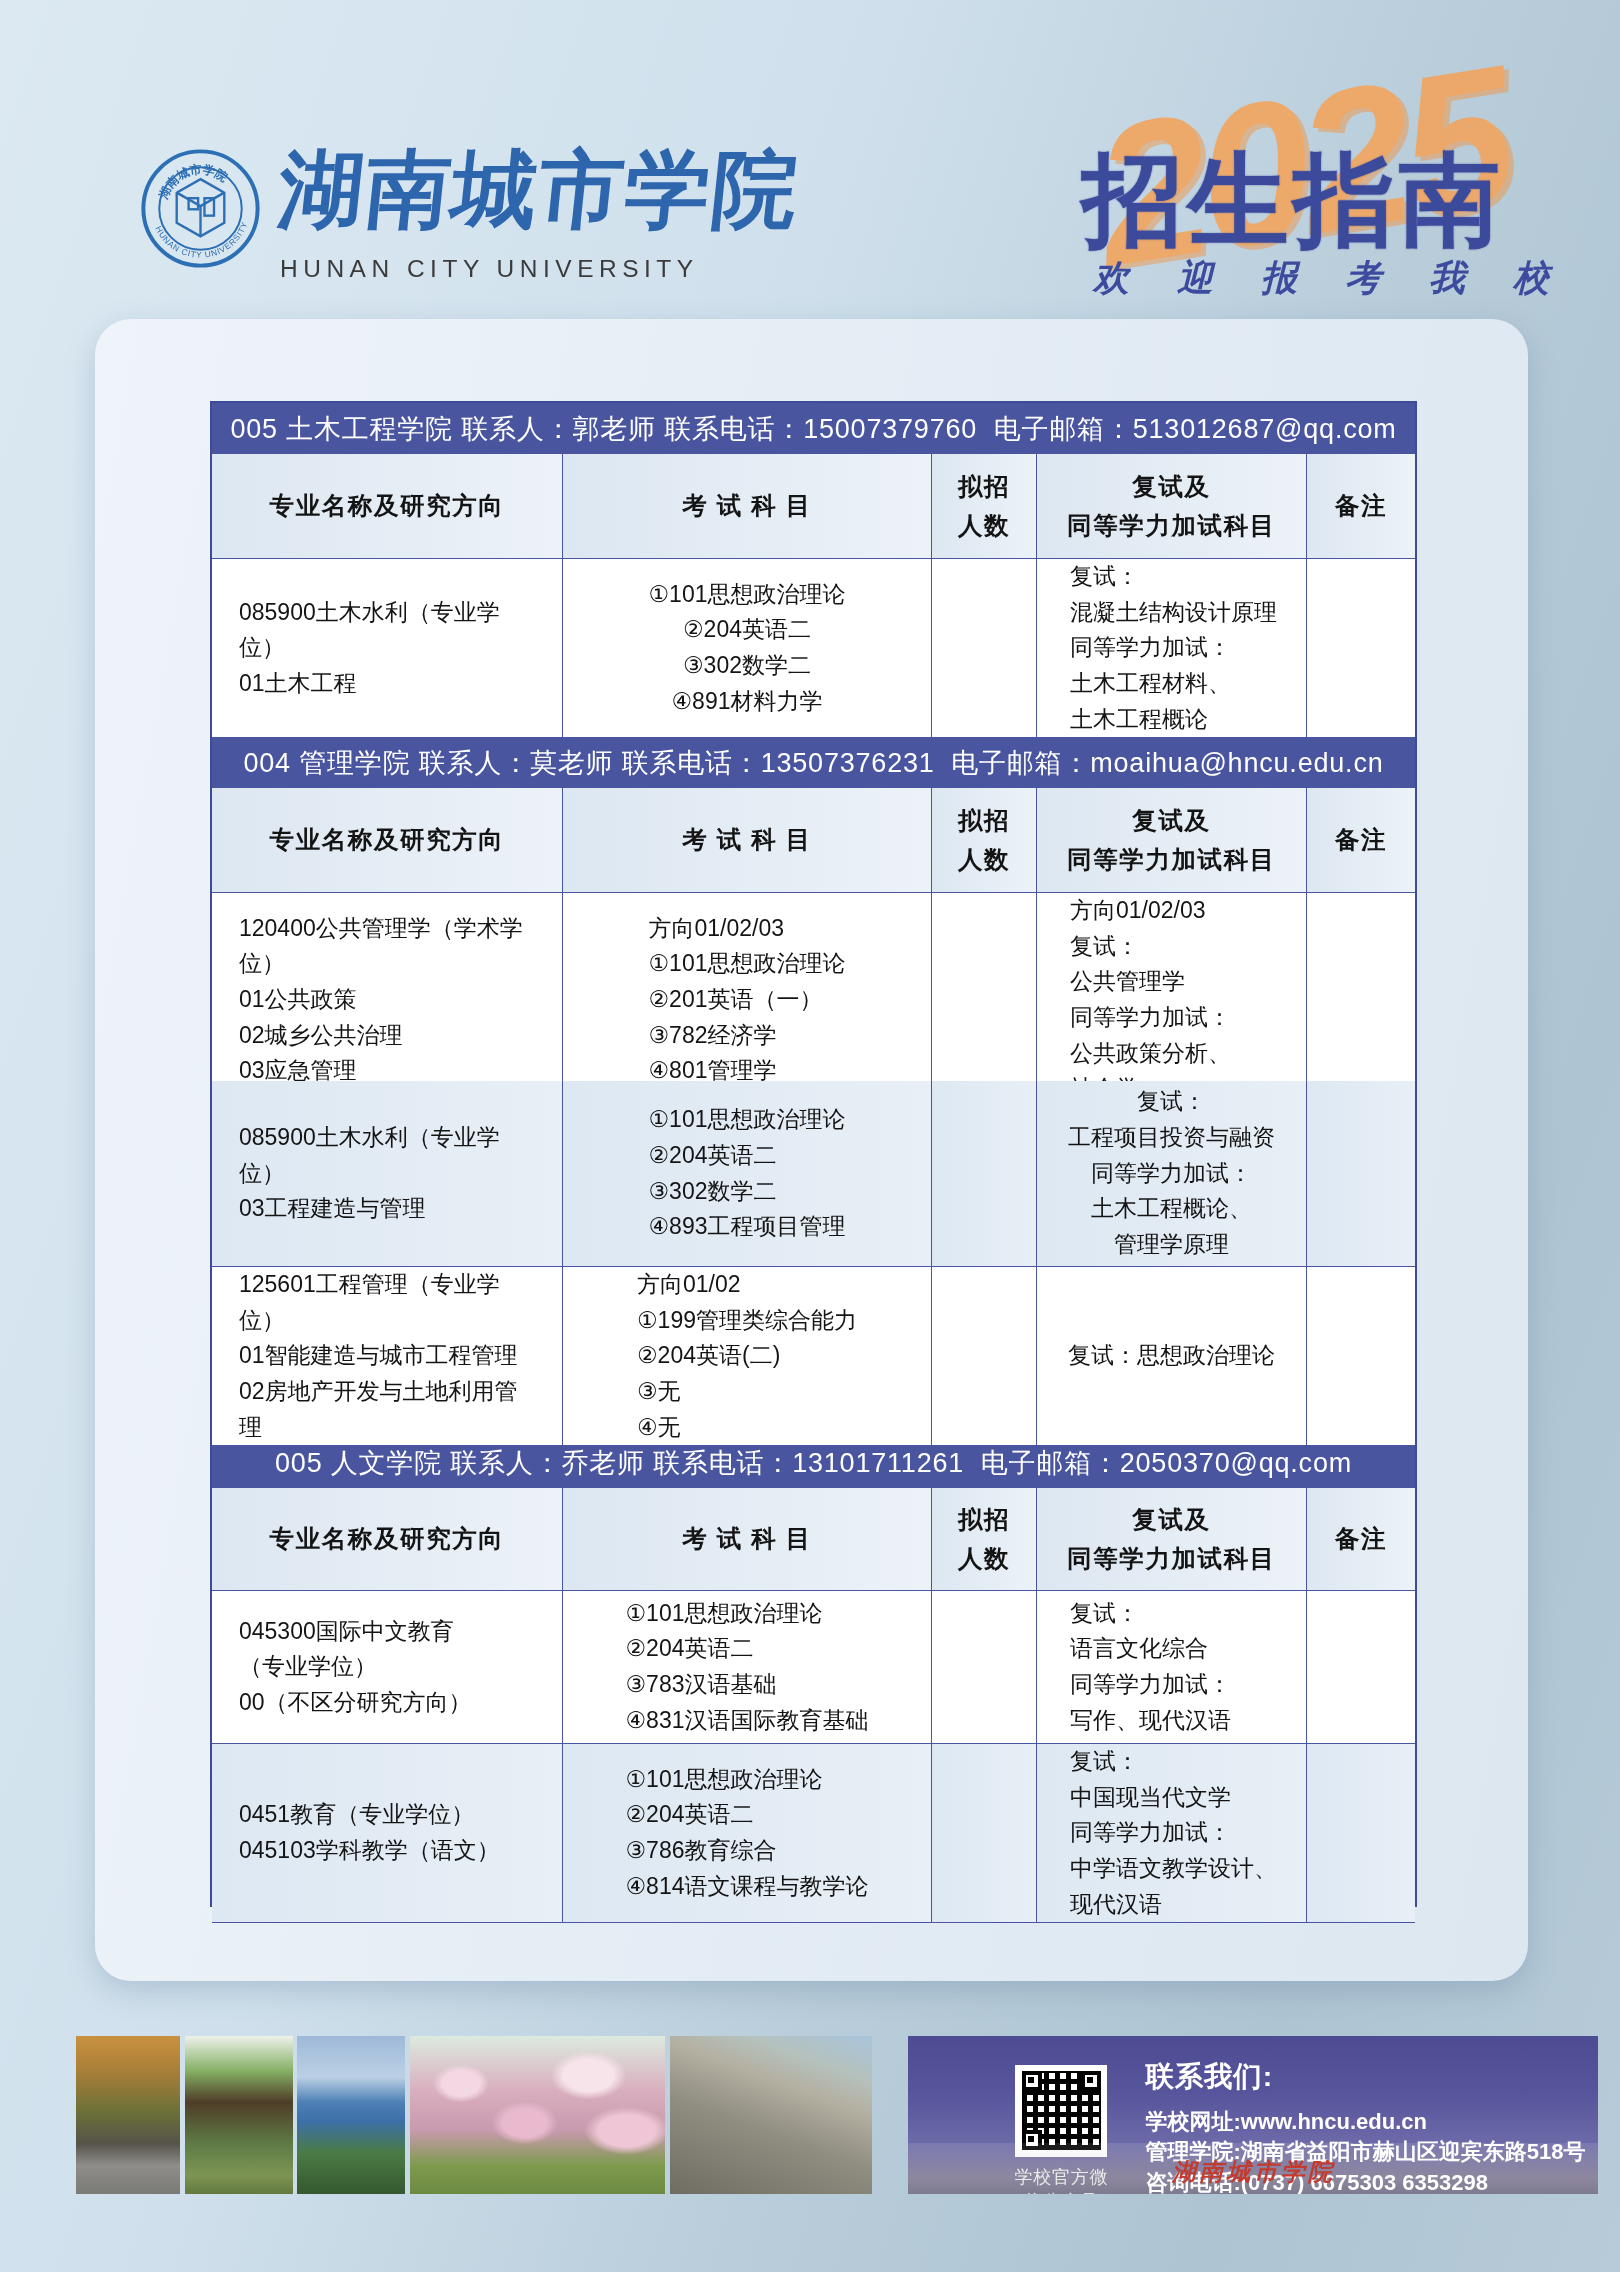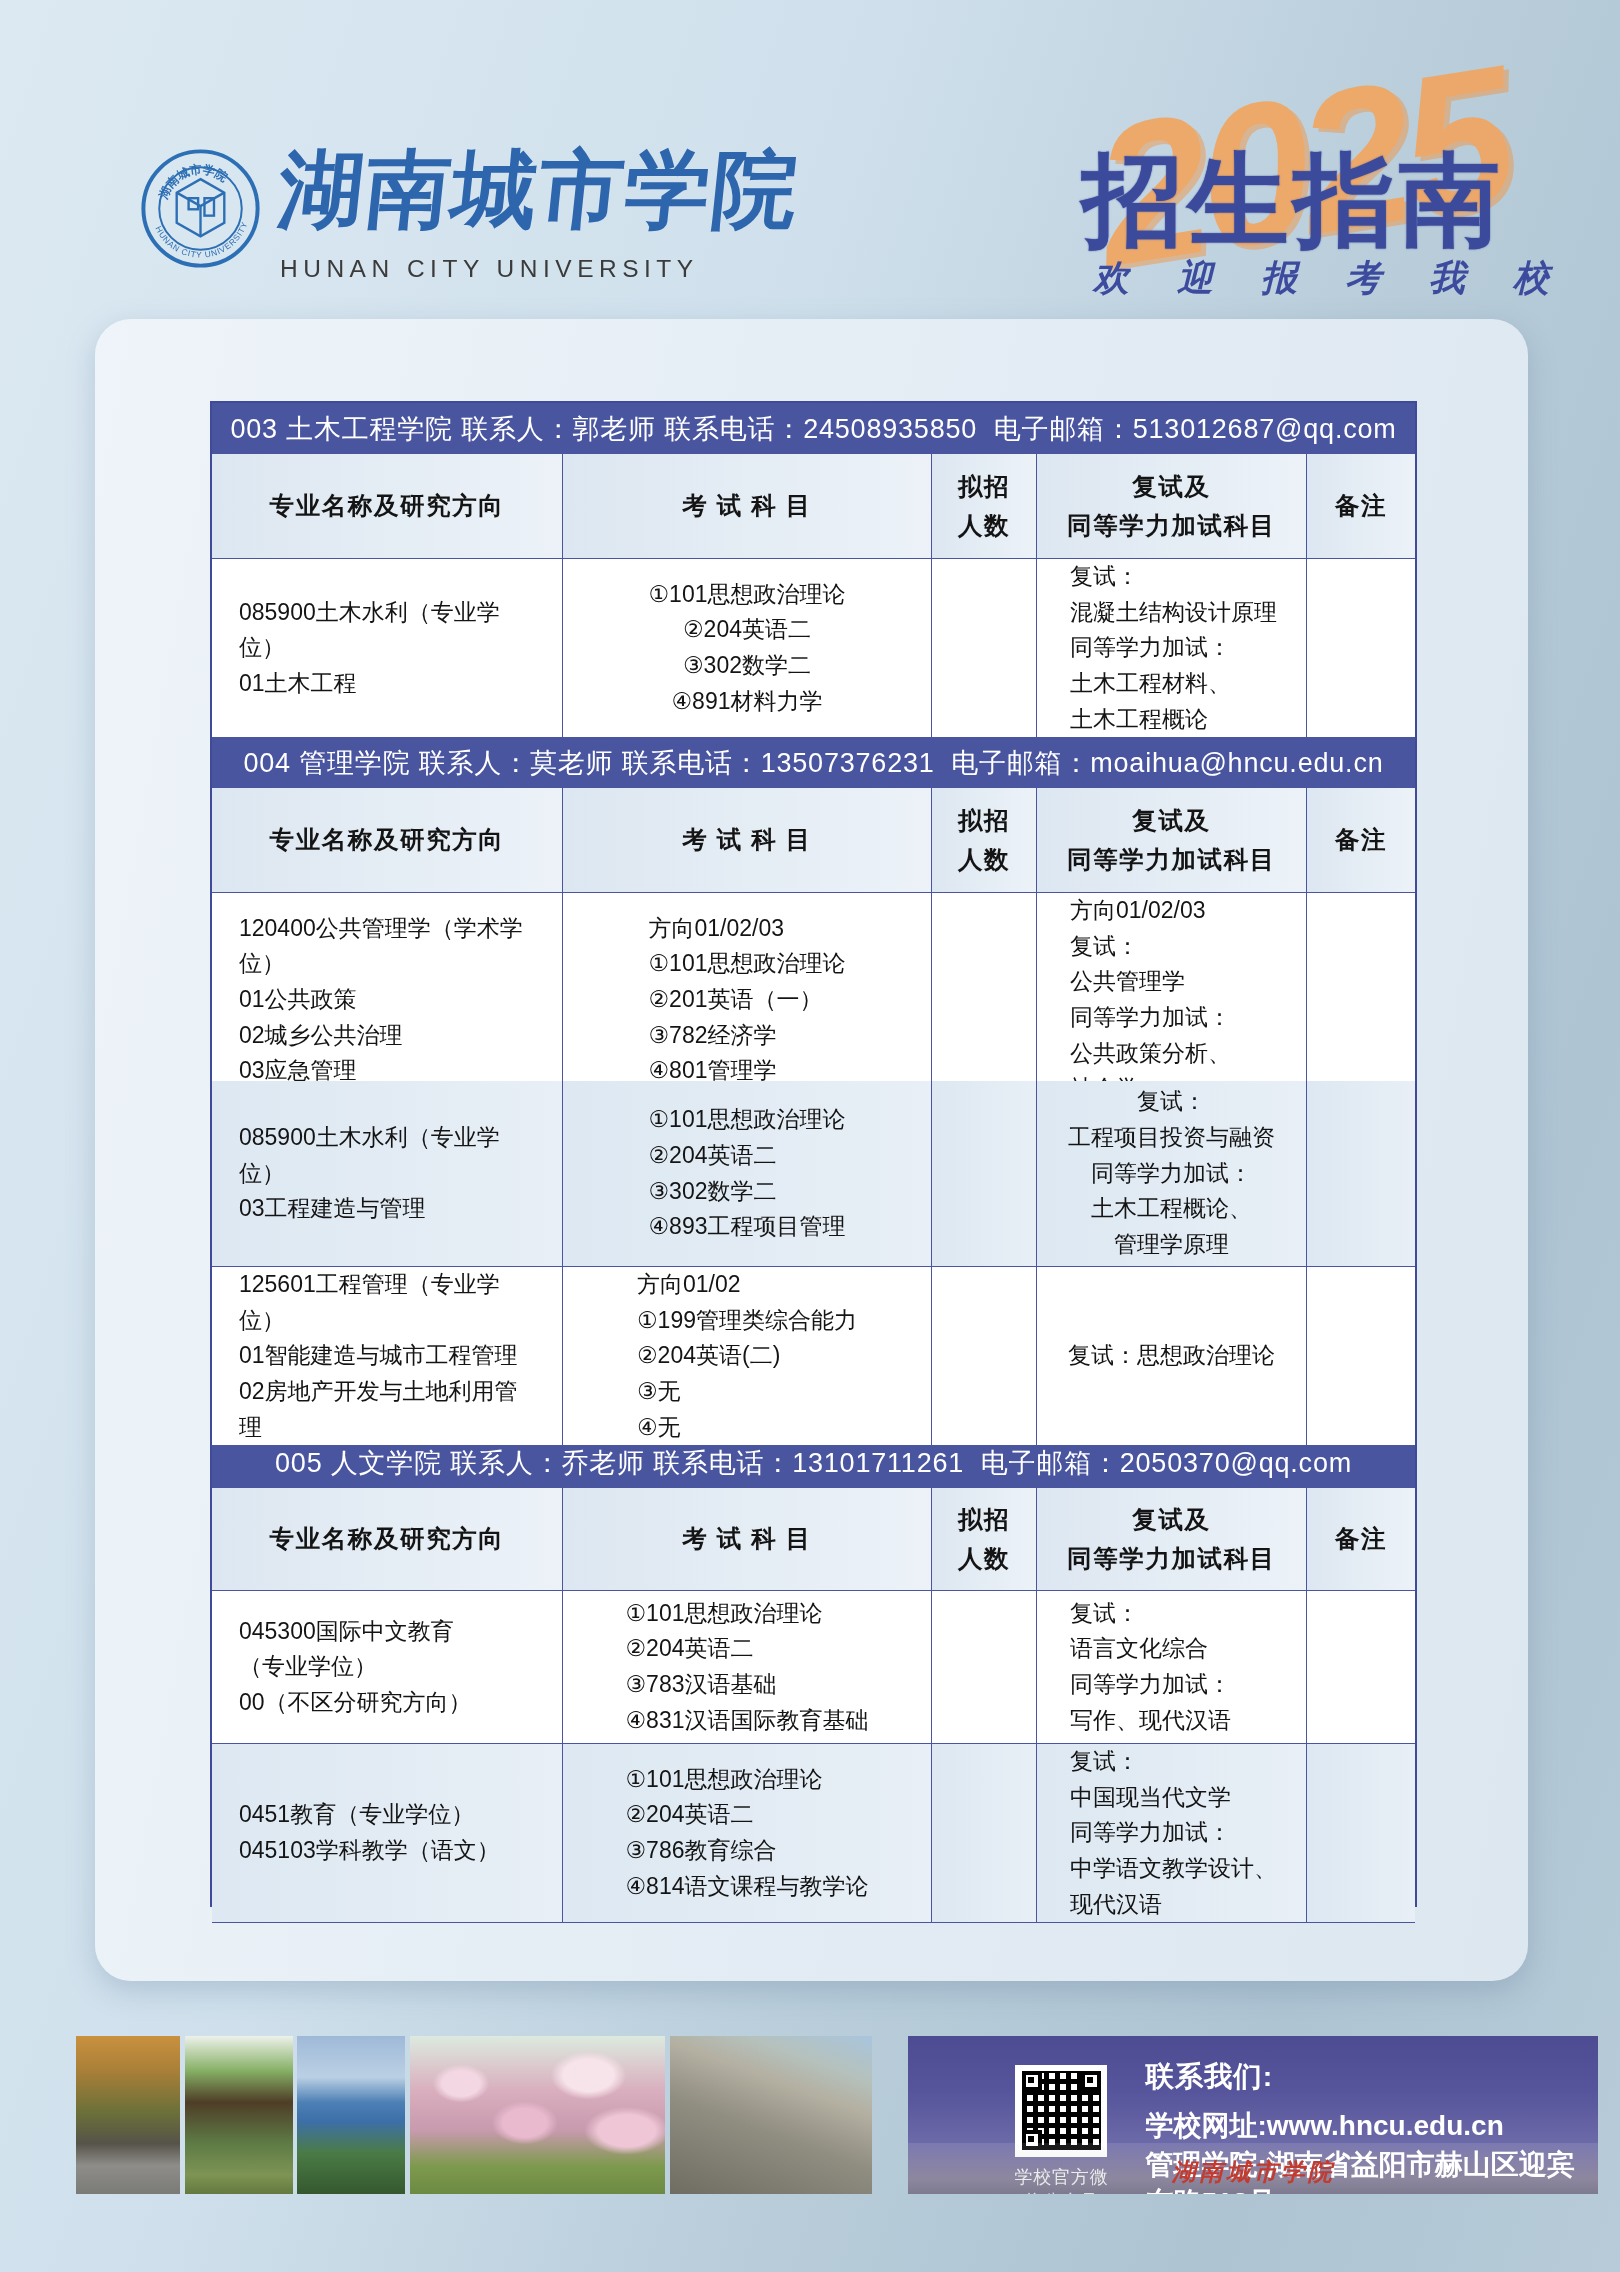--- a/index.html
+++ b/index.html
@@ -70,21 +70,21 @@
   .qr{width:92px;height:92px;background:#ffffff;padding:6.3px;box-sizing:border-box;margin:0 auto;}
   .qr-in{position:relative;width:100%;height:100%;
      background:repeating-linear-gradient(0deg,#000 0 5.5px,transparent 5.5px 11px),
                 repeating-linear-gradient(90deg,#000 0 5.5px,#fff 5.5px 11px);}
   .eye{position:absolute;width:20.6px;height:20.6px;border:4.7px solid #000;background:#fff;box-sizing:border-box;}
   .eye i{position:absolute;left:2.4px;top:2.4px;width:6.3px;height:6.3px;background:#000;}
   .eye.tl{left:0;top:0}.eye.tr{right:0;top:0}.eye.bl{left:0;bottom:0}
   .qr-cap{margin-top:8px;color:#ffffff;font-size:18px;letter-spacing:0.8px;}
   .contact{position:absolute;left:237px;top:22px;color:#ffffff;z-index:2;}
   .contact .t{font-size:28.5px;font-weight:900;margin-bottom:11px;letter-spacing:0.8px;}
-  .contact .l{font-size:28px;line-height:1.38;font-weight:600;}
+  .contact .l{font-size:22px;line-height:1.38;font-weight:600;}
   .gate{position:absolute;left:0;right:0;bottom:6.3px;text-align:center;z-index:2;
         color:#c23b2e;font-size:24px;font-weight:900;font-style:italic;letter-spacing:3.2px;}
 </style>
 </head>
 <body>
 
 <div id="page">
 
   <svg class="seal" viewBox="0 0 150 150">
     <circle cx="75" cy="75" r="72" fill="none" stroke="#2d6fb4" stroke-width="5"></circle>
@@ -107,21 +107,21 @@
   <div class="badge">
     <div class="badge-year">2025</div>
     <div class="badge-title">招生指南</div>
     <div class="badge-sub">欢 迎 报 考 我 校</div>
   </div>
 
   <div class="card"></div>
 
   <div class="tbl">
 
-    <div class="t-bar">003 土木工程学院 联系人：郭老师 联系电话：24508935850  电子邮箱：513012687@qq.com</div>
+    <div class="t-bar">005 土木工程学院 联系人：郭老师 联系电话：15007379760  电子邮箱：513012687@qq.com</div>
     <div class="grid t-cols" style="height:105px;">
       <div class="c">
           <span class="tx">专业名称及研究方向</span>
         </div>
       <div class="c">
           <span class="tx">考 试 科 目</span>
         </div>
       <div class="c">
           <span class="tx">拟招
 人数</span>

